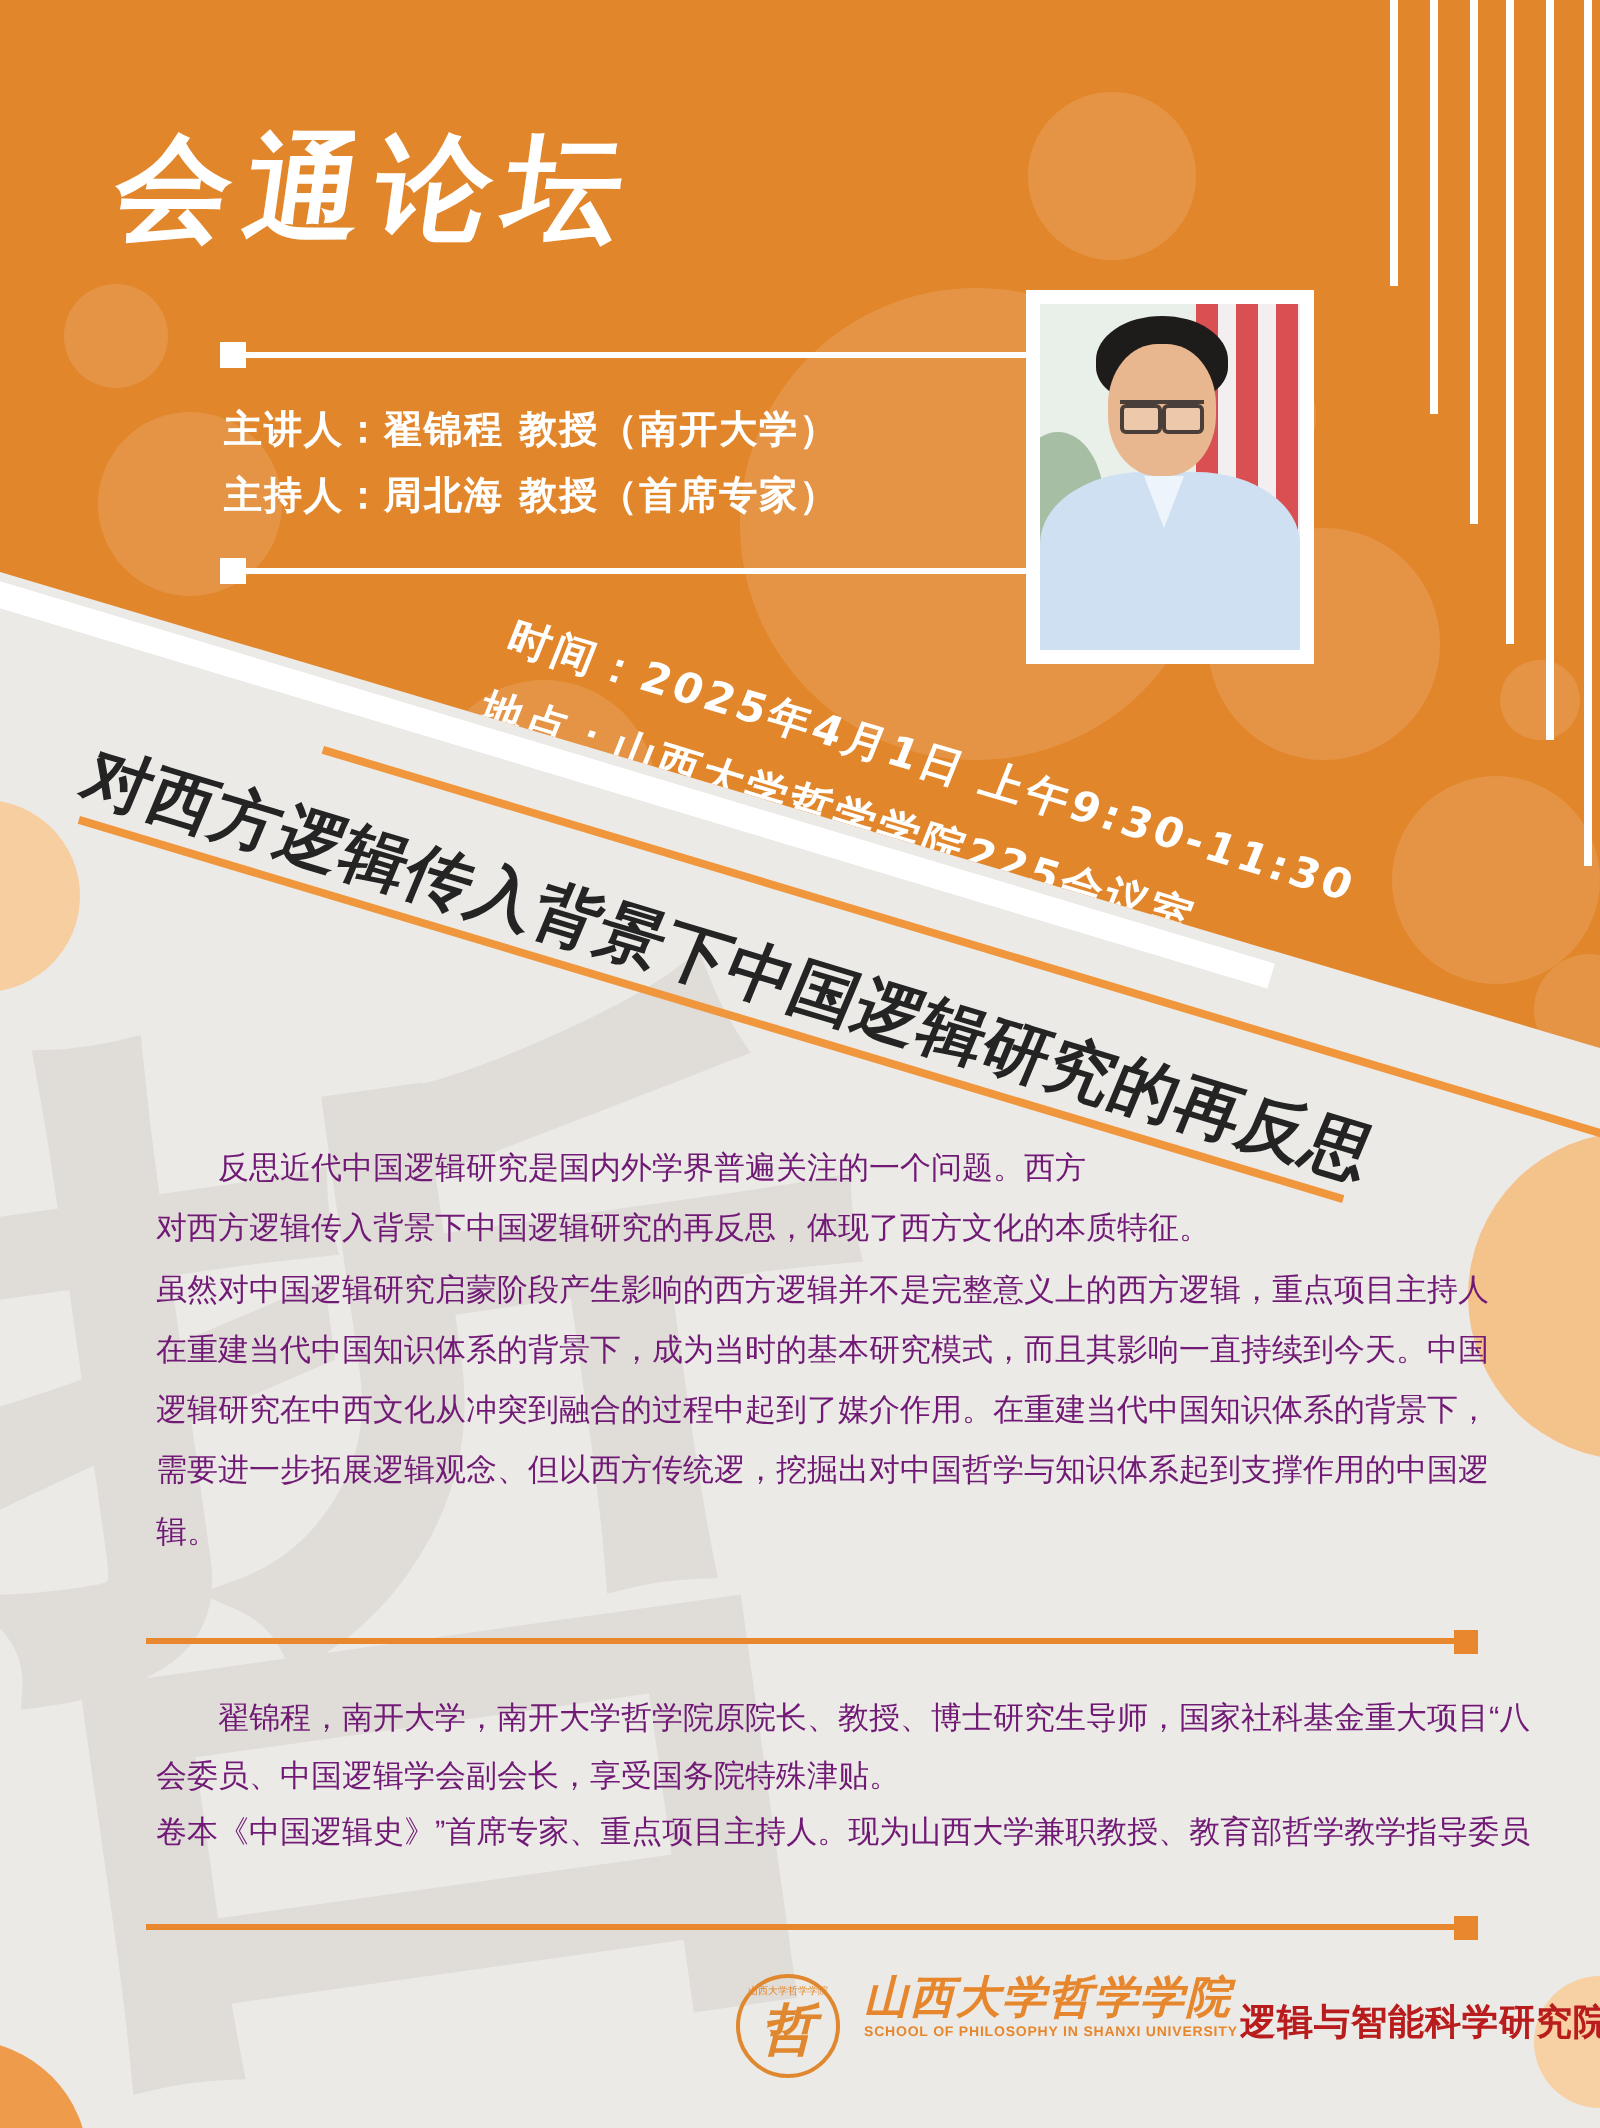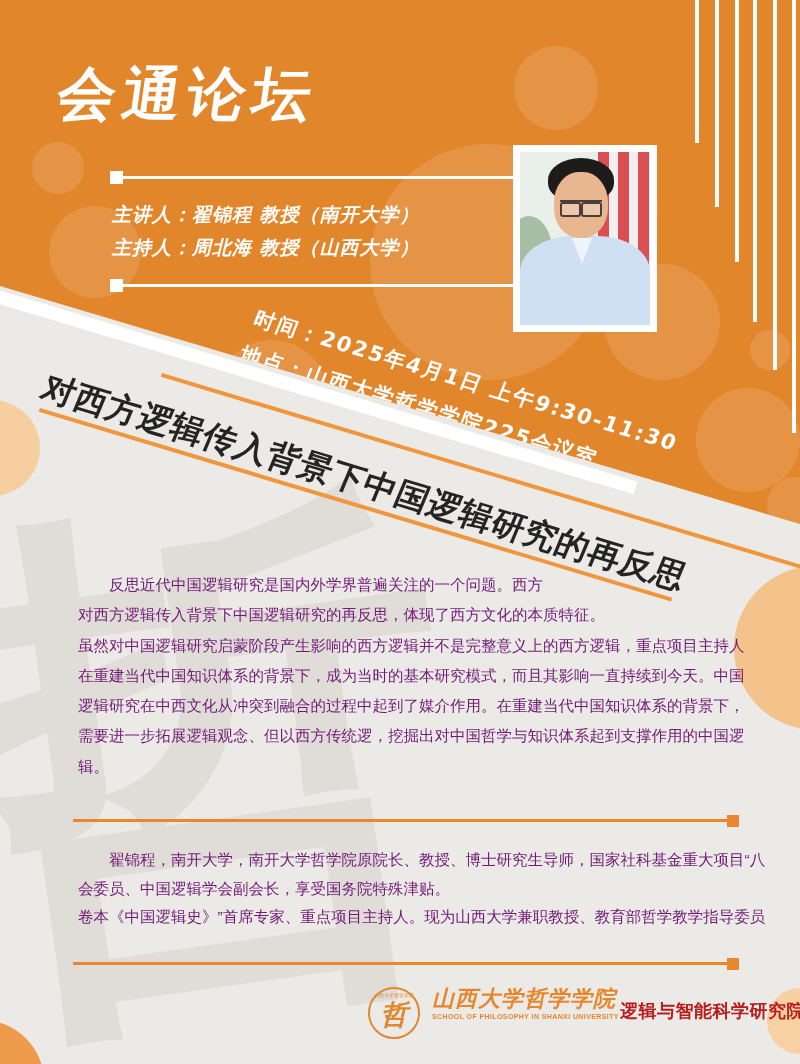--- a/index.html
+++ b/index.html
@@ -18,21 +18,21 @@
   .accent-below{left:40px;top:408px;width:660px;}
   
   .header{position:absolute;left:0;top:0;width:800px;height:560px;background:#E2862C;
     clip-path:polygon(0 0,800px 0,800px 524px,0 286px);}
   .hcircle{background:rgba(255,255,255,0.12);}
   .vline{position:absolute;top:0;width:4px;background:#FFFFFF;}
   .forum-title{position:absolute;left:58px;top:56px;color:#FFFFFF;font-size:58px;font-weight:900;
     letter-spacing:7px;transform:skewX(-8deg);font-family:"DejaVu Sans",sans-serif;white-space:nowrap;}
   .hline{position:absolute;height:3px;background:#FFFFFF;}
   .hsq{position:absolute;width:13px;height:13px;background:#FFFFFF;}
-  .speaker{position:absolute;left:112px;color:#FFFFFF;font-size:19px;font-weight:bold;font-style:italic;
+  .speaker{position:absolute;left:112px;color:#FFFFFF;font-size:19px;font-weight:bold;
     letter-spacing:1px;white-space:nowrap;font-family:"DejaVu Sans",sans-serif;}
   .timeblock{position:absolute;left:262px;top:300px;transform:rotate(16.7deg) skewX(-5deg);
     transform-origin:0 0;color:#FFFFFF;font-weight:900;font-size:21px;line-height:38px;
     letter-spacing:2px;white-space:nowrap;font-family:"DejaVu Sans",sans-serif;}
   
   .photo{position:absolute;left:513px;top:145px;width:130px;height:173px;background:#E9EFE9;
     border:7px solid #FFFFFF;overflow:hidden;}
   .ph-stripes{position:absolute;right:0;top:0;width:52px;height:100%;
     background:repeating-linear-gradient(90deg,#D94F52 0 11px,#F3EEF0 11px 20px);}
   .ph-plant{position:absolute;left:-14px;top:64px;width:46px;height:70px;background:#8FAE8C;border-radius:50%;opacity:.75;}
@@ -104,21 +104,21 @@
     <div class="vline" style="left:753px;height:322px;"></div>
     <div class="vline" style="left:773px;height:370px;"></div>
     <div class="vline" style="left:792px;height:433px;"></div>
 
     <div class="forum-title">会通论坛</div>
 
     <div class="hsq" style="left:110px;top:171px;"></div>
     <div class="hline" style="left:123px;top:176px;width:390px;"></div>
 
     <div class="speaker" style="top:202px;">主讲人：翟锦程  教授（南开大学）</div>
-    <div class="speaker" style="top:235px;">主持人：周北海  教授（山西大学）</div>
+    <div class="speaker" style="top:235px;">主持人：周北海  教授（首席专家）</div>
 
     <div class="hsq" style="left:110px;top:279px;"></div>
     <div class="hline" style="left:123px;top:284px;width:390px;"></div>
 
     <div class="timeblock">
       <div>时间：2025年4月1日  上午9:30-11:30</div>
       <div>地点：山西大学哲学学院225会议室</div>
     </div>
 
     <div class="photo">

